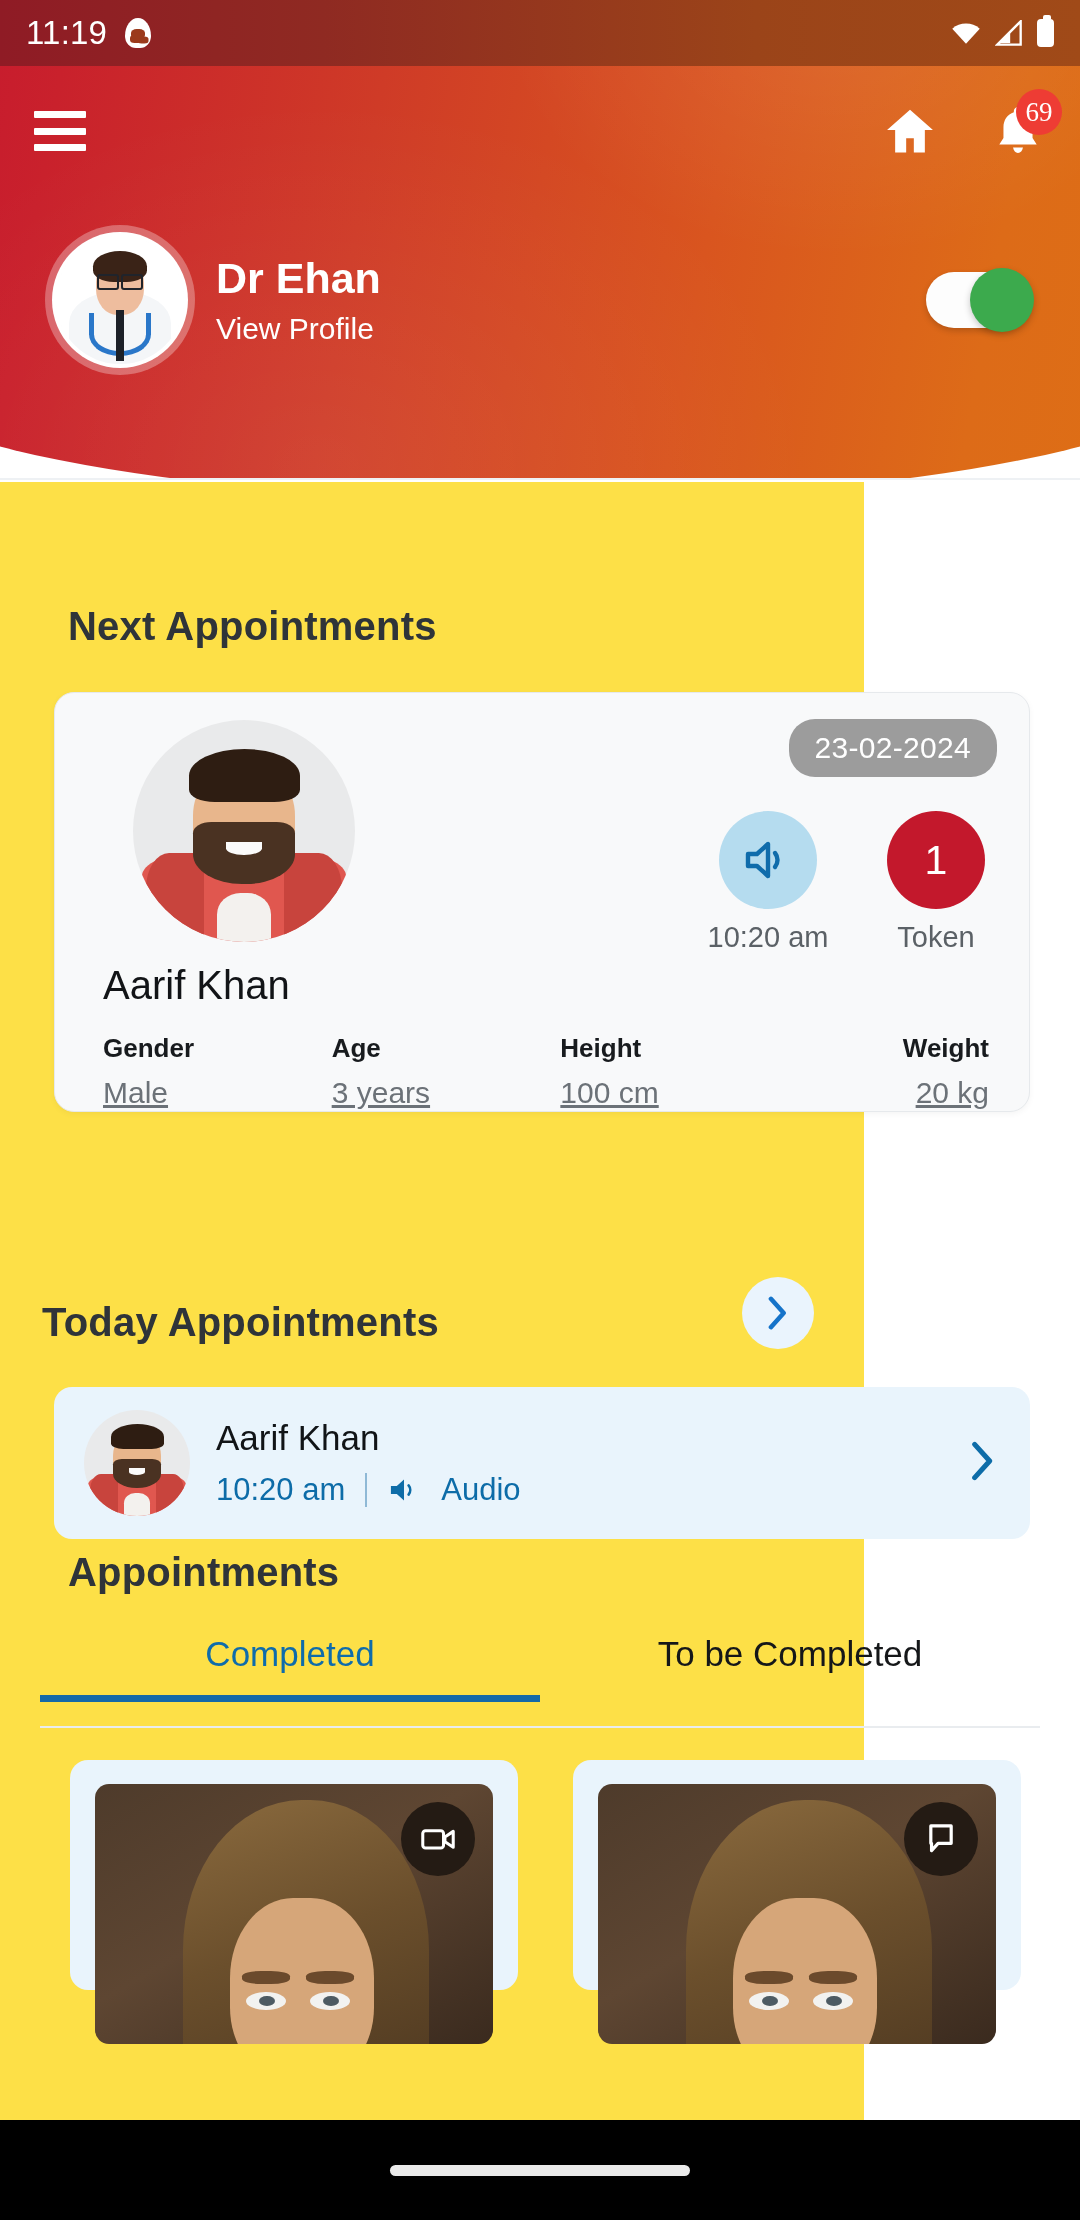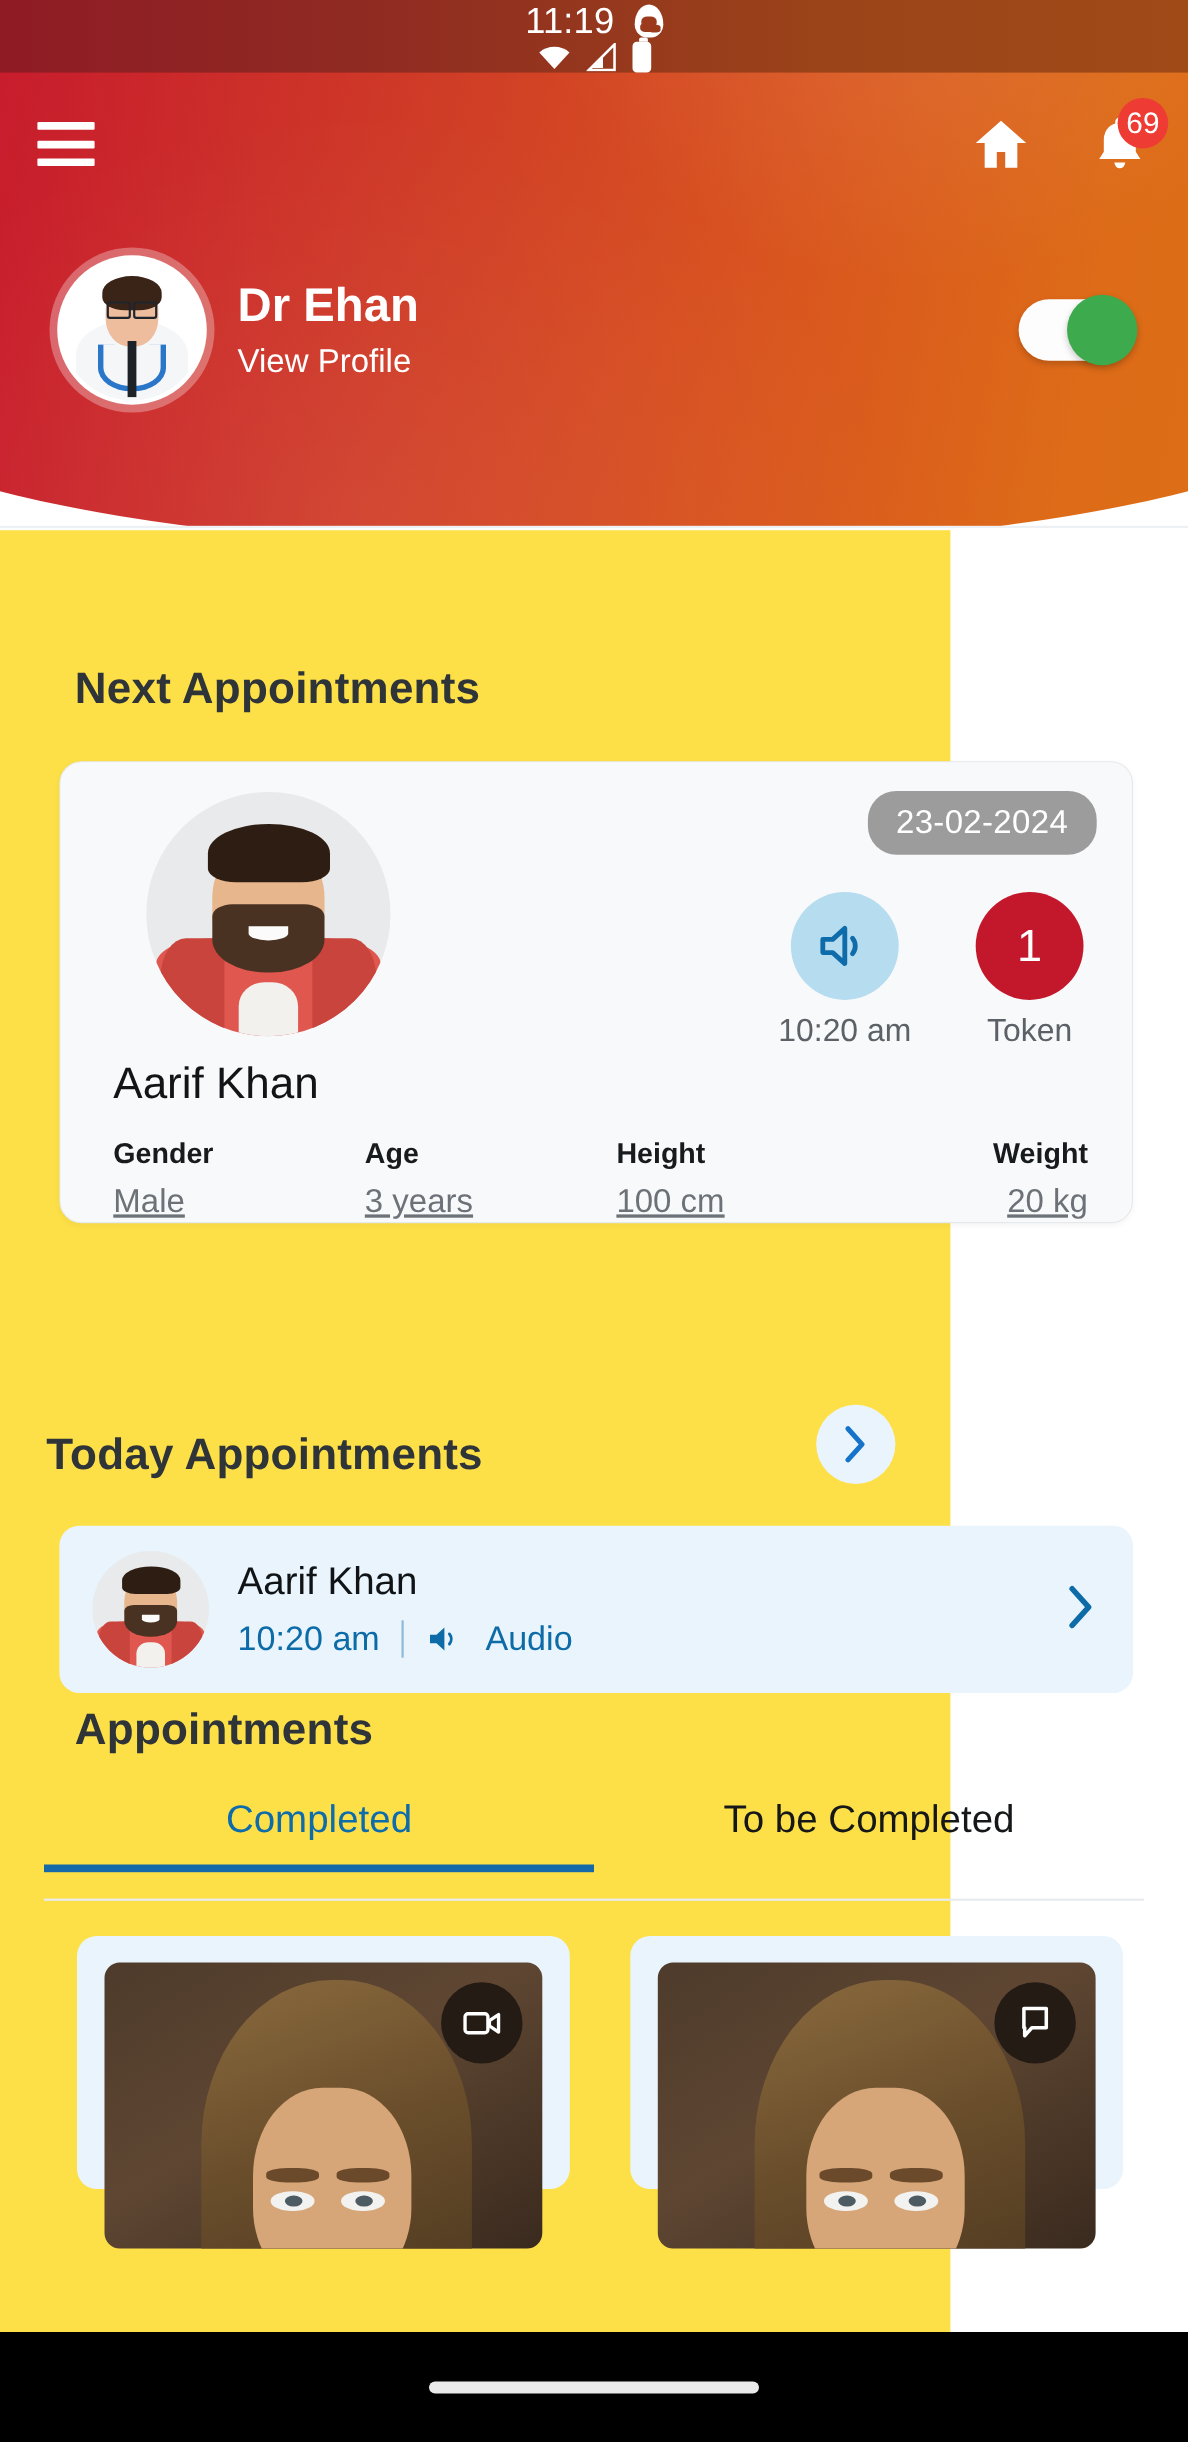--- a/index.html
+++ b/index.html
@@ -9,21 +9,21 @@
     font-family: "Liberation Sans", sans-serif;
     overflow: hidden;
   }
   .phone { position: relative; width: 1080px; height: 2220px; background:#fff; }
 
   
   .statusbar {
     position: absolute; top: 0; left: 0; width: 1080px; height: 66px;
     background: linear-gradient(90deg, #8f1b25 0%, #8f2a22 30%, #9b4419 70%, #a04a18 100%);
     display: flex; align-items: center; justify-content: space-between;
-    padding: 0 26px; z-index: 40; flex-direction: column;
+    padding: 0 26px; z-index: 40;
   }
   .sb-left { display:flex; align-items:center; gap: 18px; }
   .sb-time { color:#fff; font-size: 33px; letter-spacing: .2px; }
   .sb-ghost { width: 26px; height: 30px; position: relative; }
   .sb-ghost::before {
     content:""; position:absolute; inset:0;
     background:#fff; border-radius: 50% 50% 42% 42% / 60% 60% 40% 40%;
   }
   .sb-ghost::after {
     content:""; position:absolute; left: 6px; top: 11px; width: 14px; height: 10px;
@@ -52,21 +52,21 @@
   .header-divider {
     position:absolute; left:0; bottom:0; width:1080px; height:2px; background:#eef1f4;
   }
 
   .topbar {
     position:absolute; top: 86px; left: 0; width: 1080px; height: 90px;
     display:flex; align-items:center; justify-content:space-between; padding: 0 34px;
   }
   .burger { width: 52px; height: 40px; display:flex; flex-direction:column; justify-content:space-between; cursor:pointer; }
   .burger span { display:block; height:7px; background:#fff; border-radius:1px; width:100%; }
-  .topbar-right { display:flex; align-items:center; gap: 52px; }
+  .topbar-right { display:flex; align-items:center; gap: 52px; font-family: Liberation Serif, serif; }
   .icon-btn { position:relative; width:56px; height:56px; display:flex; align-items:center; justify-content:center; }
   .badge {
     position:absolute; top:-14px; right:-16px; min-width:46px; height:46px;
     background:#ee3c34; color:#fff; border-radius:50%;
     display:flex; align-items:center; justify-content:center;
     font-size:27px; padding: 0 6px;
   }
 
   .profile-row {
     position:absolute; top: 225px; left: 0; width: 1080px; height: 150px;

